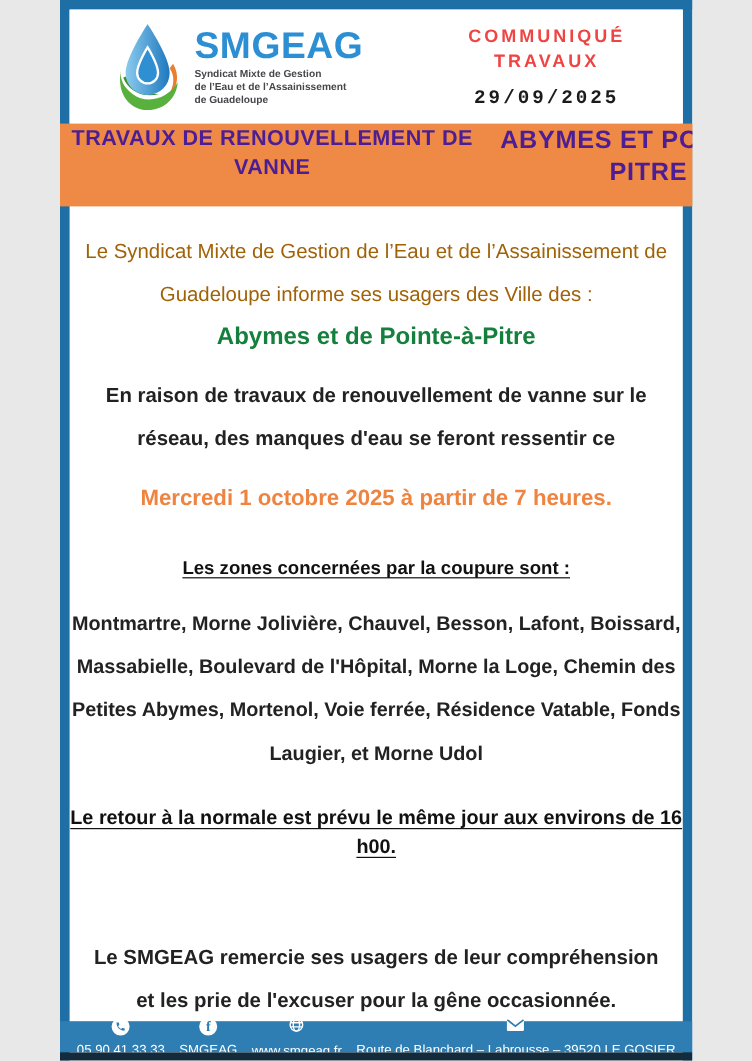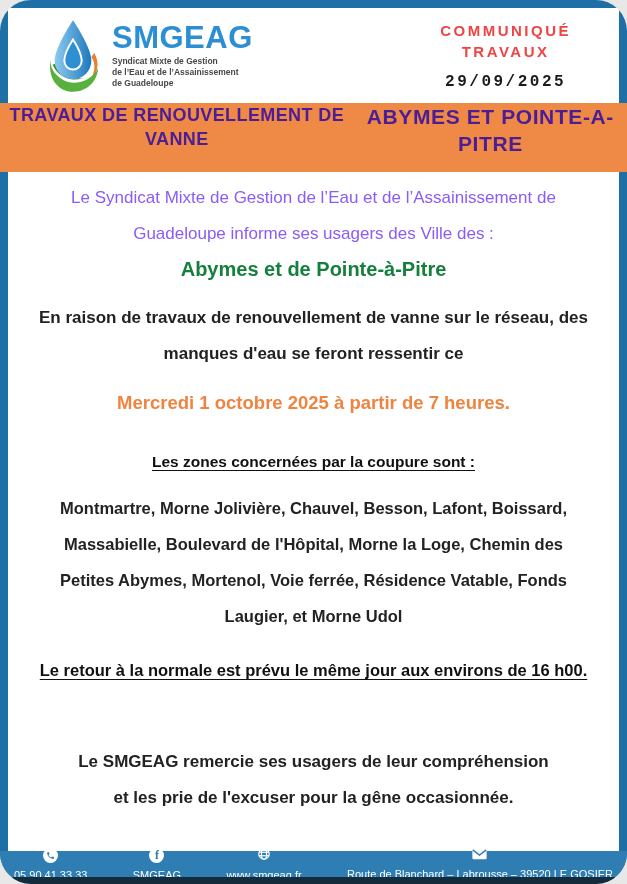--- a/index.html
+++ b/index.html
@@ -1,20 +1,20 @@
 <!DOCTYPE html>
 <html><head>
 <meta charset="utf-8">
 <style>
   * { margin:0; padding:0; box-sizing:border-box; }
   html,body { background:#e8e8e8; }
   body { font-family:"Liberation Sans", sans-serif; }
   .page{
-    position:relative; width:627px; height:884px; margin:0 auto;
-    background:#ffffff; overflow:hidden;border-radius:31px;
+    position:relative; width:527px; height:884px; margin:0 auto;
+    background:#ffffff; overflow:hidden;
   }
   
   .frame{ position:absolute; background:#1d6fa5; z-index:0; }
   .frame-top{ top:0; left:0; right:0; height:8px; }
   .frame-left{ top:0; left:0; width:8px; bottom:0; }
   .frame-right{ top:0; right:0; width:8px; bottom:0; }
 
   
   .header{
     position:relative; z-index:1; margin:8px 8px 0 8px; height:95px;
@@ -35,21 +35,21 @@
     position:relative; z-index:1; width:627px; height:69px; background:#ee8a45;
     display:flex; flex-direction:row; align-items:flex-start; justify-content:center;
     color:#4c1d95; text-align:center;
   }
   .banner-line1{ font-size:18px; font-weight:bold; letter-spacing:0.4px; line-height:24px; }
   .banner-line2{ font-size:21px; font-weight:bold; letter-spacing:0.6px; line-height:27px; }
 
   
   .bodycol{ position:relative; z-index:1; margin:0 8px; text-align:center; color:#262626; }
   .bodycol p{ margin-left:auto; margin-right:auto; }
-  .intro{ margin-top:8px; max-width:520px; font-size:17px; font-weight:normal; line-height:36px; color:#8b5cf6; }
+  .intro{ margin-top:20px; max-width:520px; font-size:17px; font-weight:normal; line-height:36px; color:#a16207; }
   .cities{ margin-top:2px; font-size:20px; font-weight:bold; line-height:30px; color:#15803d; }
   .reason{ margin-top:16px; max-width:580px; font-size:17px; font-weight:bold; line-height:36px; color:#222222; }
   .schedule{ margin-top:18px; font-size:18.5px; font-weight:bold; color:#ef8440; line-height:26px; }
   .zones-heading{ margin-top:34px; font-size:15.5px; font-weight:bold; line-height:24px; color:#111111; }
   .zones{ margin-top:16px; max-width:555px; font-size:16.5px; font-weight:bold; line-height:36px; color:#222222; }
   .restore{ margin-top:24px; font-size:16.5px; font-weight:bold; line-height:24px; color:#111111; }
   .thanks{ margin-top:62px; max-width:480px; font-size:17px; font-weight:bold; line-height:36px; color:#222222; }
   .u{ text-decoration:underline; text-underline-offset:3px; }
 
   

